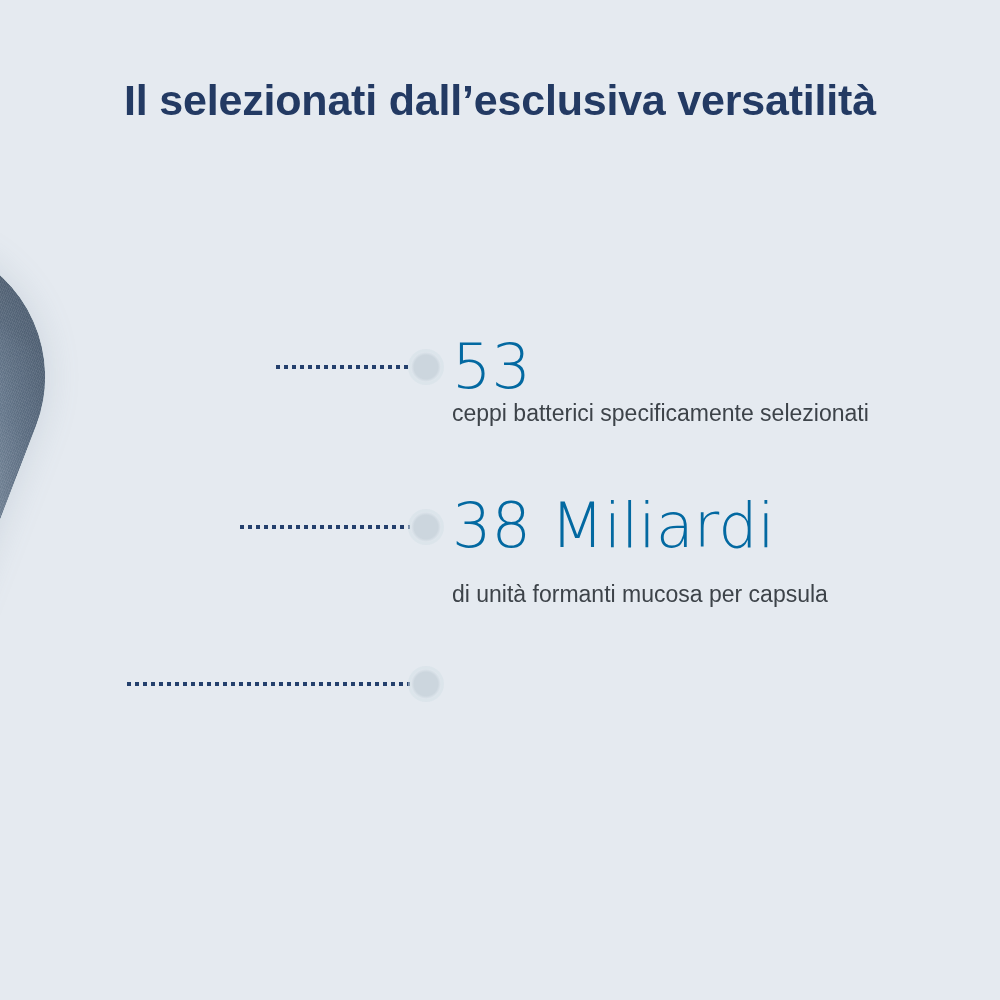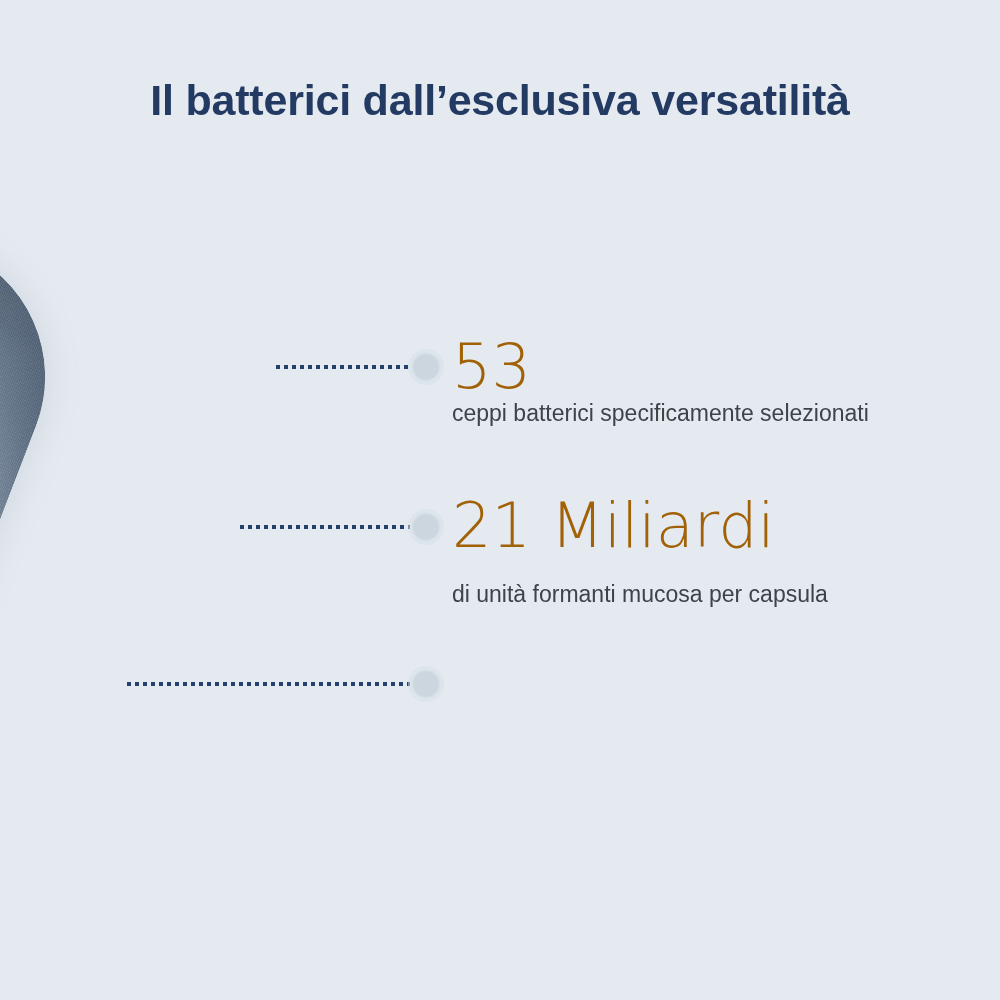--- a/index.html
+++ b/index.html
@@ -137,21 +137,21 @@
   }
 
   
   .stat {
     position: absolute;
     left: 452px;
   }
   .stat-head {
     font-family: "DejaVu Sans", sans-serif;
     font-weight: 300;
-    color: #a16207;
+    color: #0369a1;
     line-height: 1;
     white-space: nowrap;
   }
   .stat-sub {
     font-family: "Liberation Sans", sans-serif;
     font-size: 23px;
     font-weight: normal;
     color: #3d4349;
     line-height: 1.32;
     white-space: pre-line;
@@ -176,36 +176,36 @@
 
   <div class="capsule-stage">
     <div class="capsule">
       <div class="cap"></div>
       <div class="cap-dome-shade"></div>
 
       <div class="capsule-texture"></div>
     </div>
   </div>
 
-  <div class="title">Il batterici dall’esclusiva versatilità</div>
+  <div class="title">Il selezionati dall’esclusiva versatilità</div>
 
   <div class="leader" style="left:276px; top:365px; width:134px;"></div>
   <div class="leader" style="left:240px; top:525px; width:170px;"></div>
   <div class="leader" style="left:127px; top:682px; width:283px;"></div>
 
   <div class="marker" style="left:411px; top:352px;"></div>
   <div class="marker" style="left:411px; top:512px;"></div>
   <div class="marker" style="left:411px; top:669px;"></div>
 
   <div class="stat" id="stat-1">
     <div class="stat-head">53</div>
     <div class="stat-sub">ceppi batterici specificamente selezionati</div>
   </div>
 
   <div class="stat" id="stat-2">
-    <div class="stat-head">21 Miliardi</div>
+    <div class="stat-head">38 Miliardi</div>
     <div class="stat-sub">di unità formanti mucosa per capsula</div>
   </div>
 
   <div class="stat" id="stat-3">
   </div>
 
 </div>
 
 </body></html>

